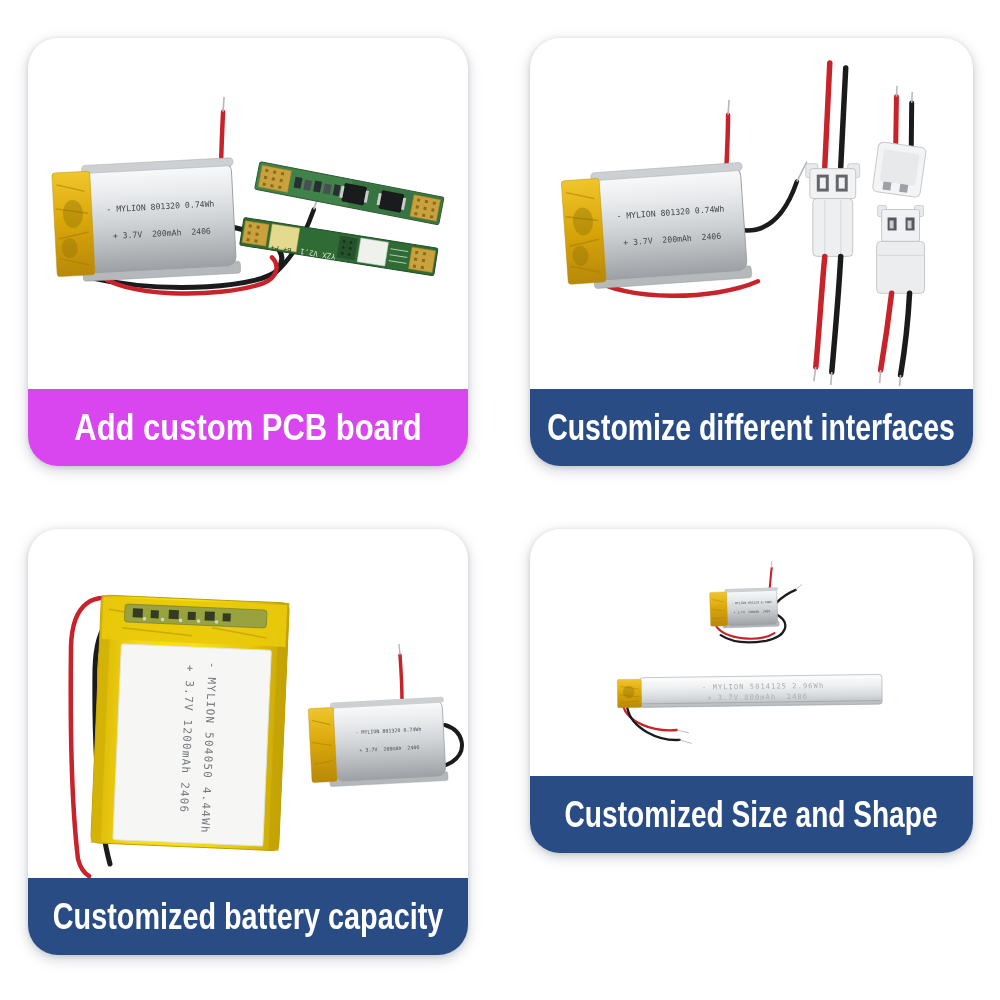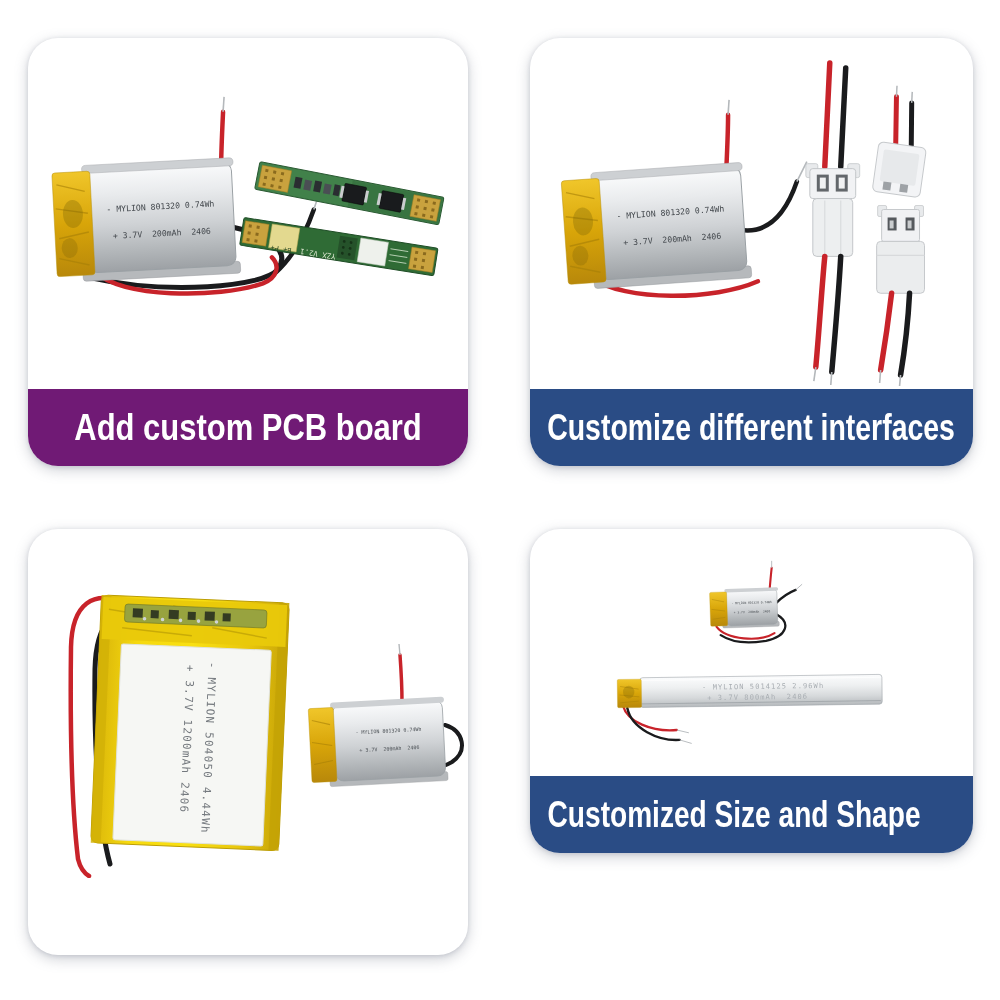--- a/index.html
+++ b/index.html
@@ -146,21 +146,21 @@
             <rect x="175" y="6" width="3" height="3" fill="#8a6a1e"></rect>
               <rect x="183" y="6" width="3" height="3" fill="#8a6a1e"></rect>
             <rect x="175" y="13" width="3" height="3" fill="#8a6a1e"></rect>
               <rect x="183" y="13" width="3" height="3" fill="#8a6a1e"></rect>
             <rect x="175" y="20" width="3" height="3" fill="#8a6a1e"></rect>
               <rect x="183" y="20" width="3" height="3" fill="#8a6a1e"></rect>
           </g>
         </g>
       </svg>
     </div>
-    <div class="banner" style="background: #701a75;">
+    <div class="banner" style="background: #d946ef;">
       <span class="cap" style="color: rgb(255, 255, 255);">Add custom PCB board</span>
     </div>
   </section>
 
   <section class="card card--interfaces">
     <div class="art">
       <svg viewBox="0 0 443 352">
         <defs>
           <linearGradient id="s2-silver" x1="0" y1="0" x2="0" y2="1">
             <stop offset="0" stop-color="#fafbfc"></stop>
@@ -319,20 +319,23 @@
           <rect x="304" y="171" width="114" height="6" rx="3" fill="#cdd0d3"></rect>
           <g>
             <rect x="282" y="176" width="25" height="74" rx="2" fill="url(#s3-tape)" stroke="#b8900a" stroke-width=".4"></rect>
             <path d="M285,188 l18,5 M284,210 l20,4 M285,232 l19,-3" stroke="#a67f08" stroke-width="1.1" opacity=".6"></path>
           </g>
           <text class="mono" x="361" y="204" text-anchor="middle" font-size="5" fill="#4a4f54">- MYLION 801320 0.74Wh</text>
           <text class="mono" x="361" y="222" text-anchor="middle" font-size="5" fill="#4a4f54">+ 3.7V  200mAh  2406</text>
         </g>
       </svg>
     </div>
+    <div class="banner" style="background: rgb(42, 76, 133);">
+      <span class="cap" style="color: rgb(255, 255, 255);">Customized battery capacity</span>
+    </div>
   </section>
 
   <section class="card card--sizeshape">
     <div class="art">
       <svg viewBox="0 0 443 349">
         <defs>
           <linearGradient id="s4-silver" x1="0" y1="0" x2="0" y2="1">
             <stop offset="0" stop-color="#fafbfc"></stop>
               <stop offset=".25" stop-color="#e9ebed"></stop>
             <stop offset=".55" stop-color="#cfd2d5"></stop>
@@ -387,18 +390,18 @@
           <g>
             <rect x="32" y="210" width="34" height="40" rx="2" fill="url(#s4-tape)" stroke="#b8900a" stroke-width=".4"></rect>
             <path d="M36,220 l26,4 M35,232 l28,3 M36,243 l26,-2" stroke="#a67f08" stroke-width="1.1" opacity=".6"></path>
             <ellipse cx="48" cy="228" rx="8" ry="9" fill="#7a6206" opacity=".3"></ellipse>
           </g>
           <text class="mono" x="238" y="226" text-anchor="middle" font-size="10" letter-spacing="1.5" fill="#a8adb2">- MYLION 5014125 2.96Wh</text>
           <text class="mono" x="230" y="241" text-anchor="middle" font-size="10" letter-spacing="1.5" fill="#a8adb2">+ 3.7V 800mAh  2406</text>
         </g>
       </svg>
     </div>
-    <div class="banner" style="background: rgb(42, 76, 133); justify-content: flex-end;">
+    <div class="banner" style="background: rgb(42, 76, 133);">
       <span class="cap" style="color: rgb(255, 255, 255);">Customized Size and Shape</span>
     </div>
   </section>
 
 </div>
 
 </body></html>

